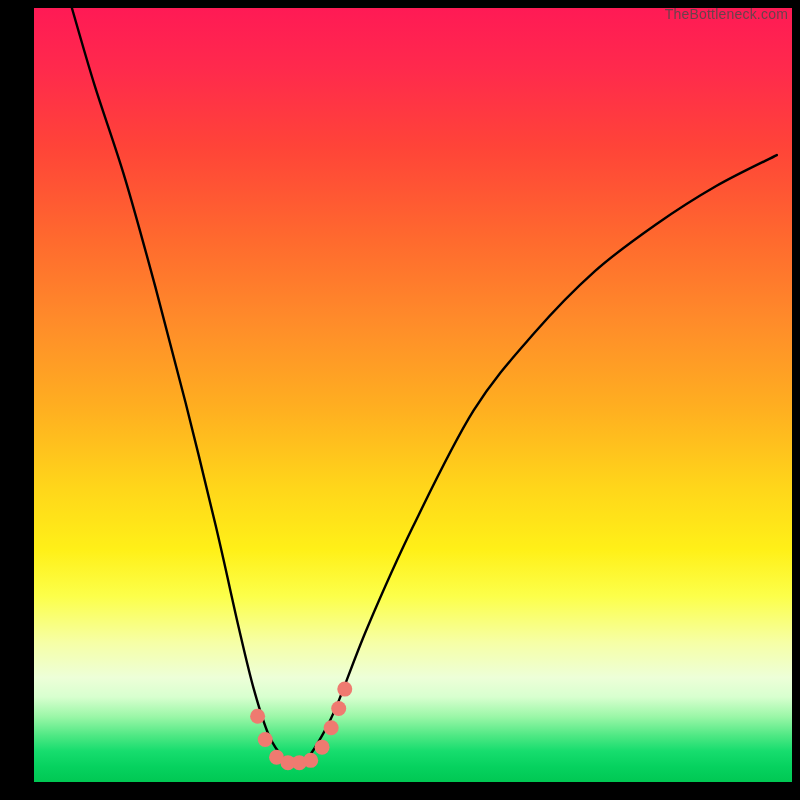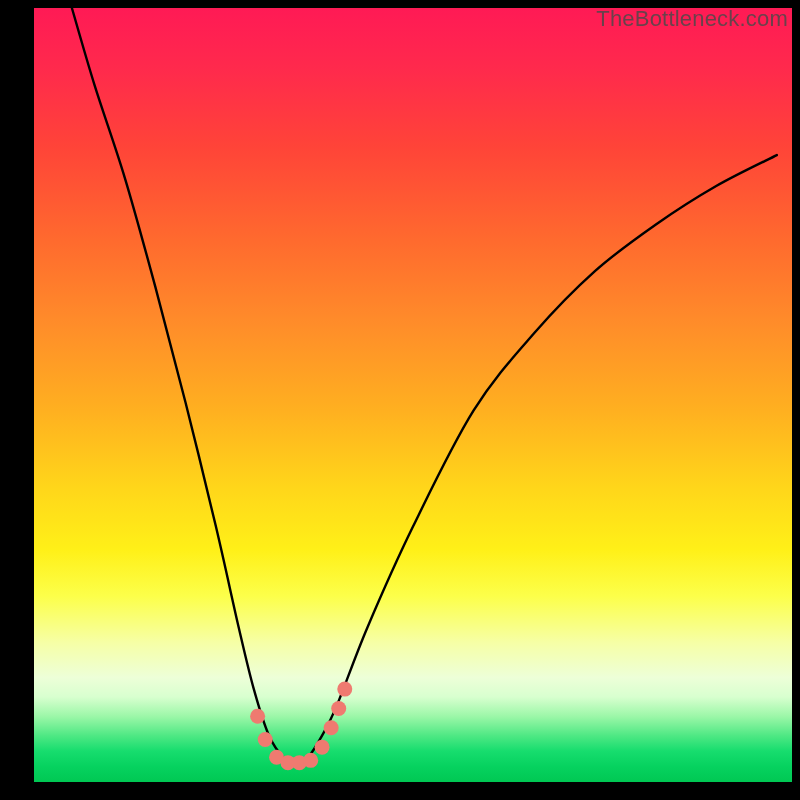--- a/index.html
+++ b/index.html
@@ -43,21 +43,21 @@
       #17dd6e 96%,
       #06d25f 98%,
       #00c853 100%
     );
   }
   .watermark {
     position: absolute;
     top: 6px;
     right: 12px;
     color: #4a4a4a;
-    font-size: 22px;
+    font-size: 14px;
     font-weight: 500;
     letter-spacing: 0.2px;
     opacity: 0.82;
     user-select: none;
   }
   svg.curve {
     position: absolute;
     left: 0;
     top: 0;
     width: 758px;

